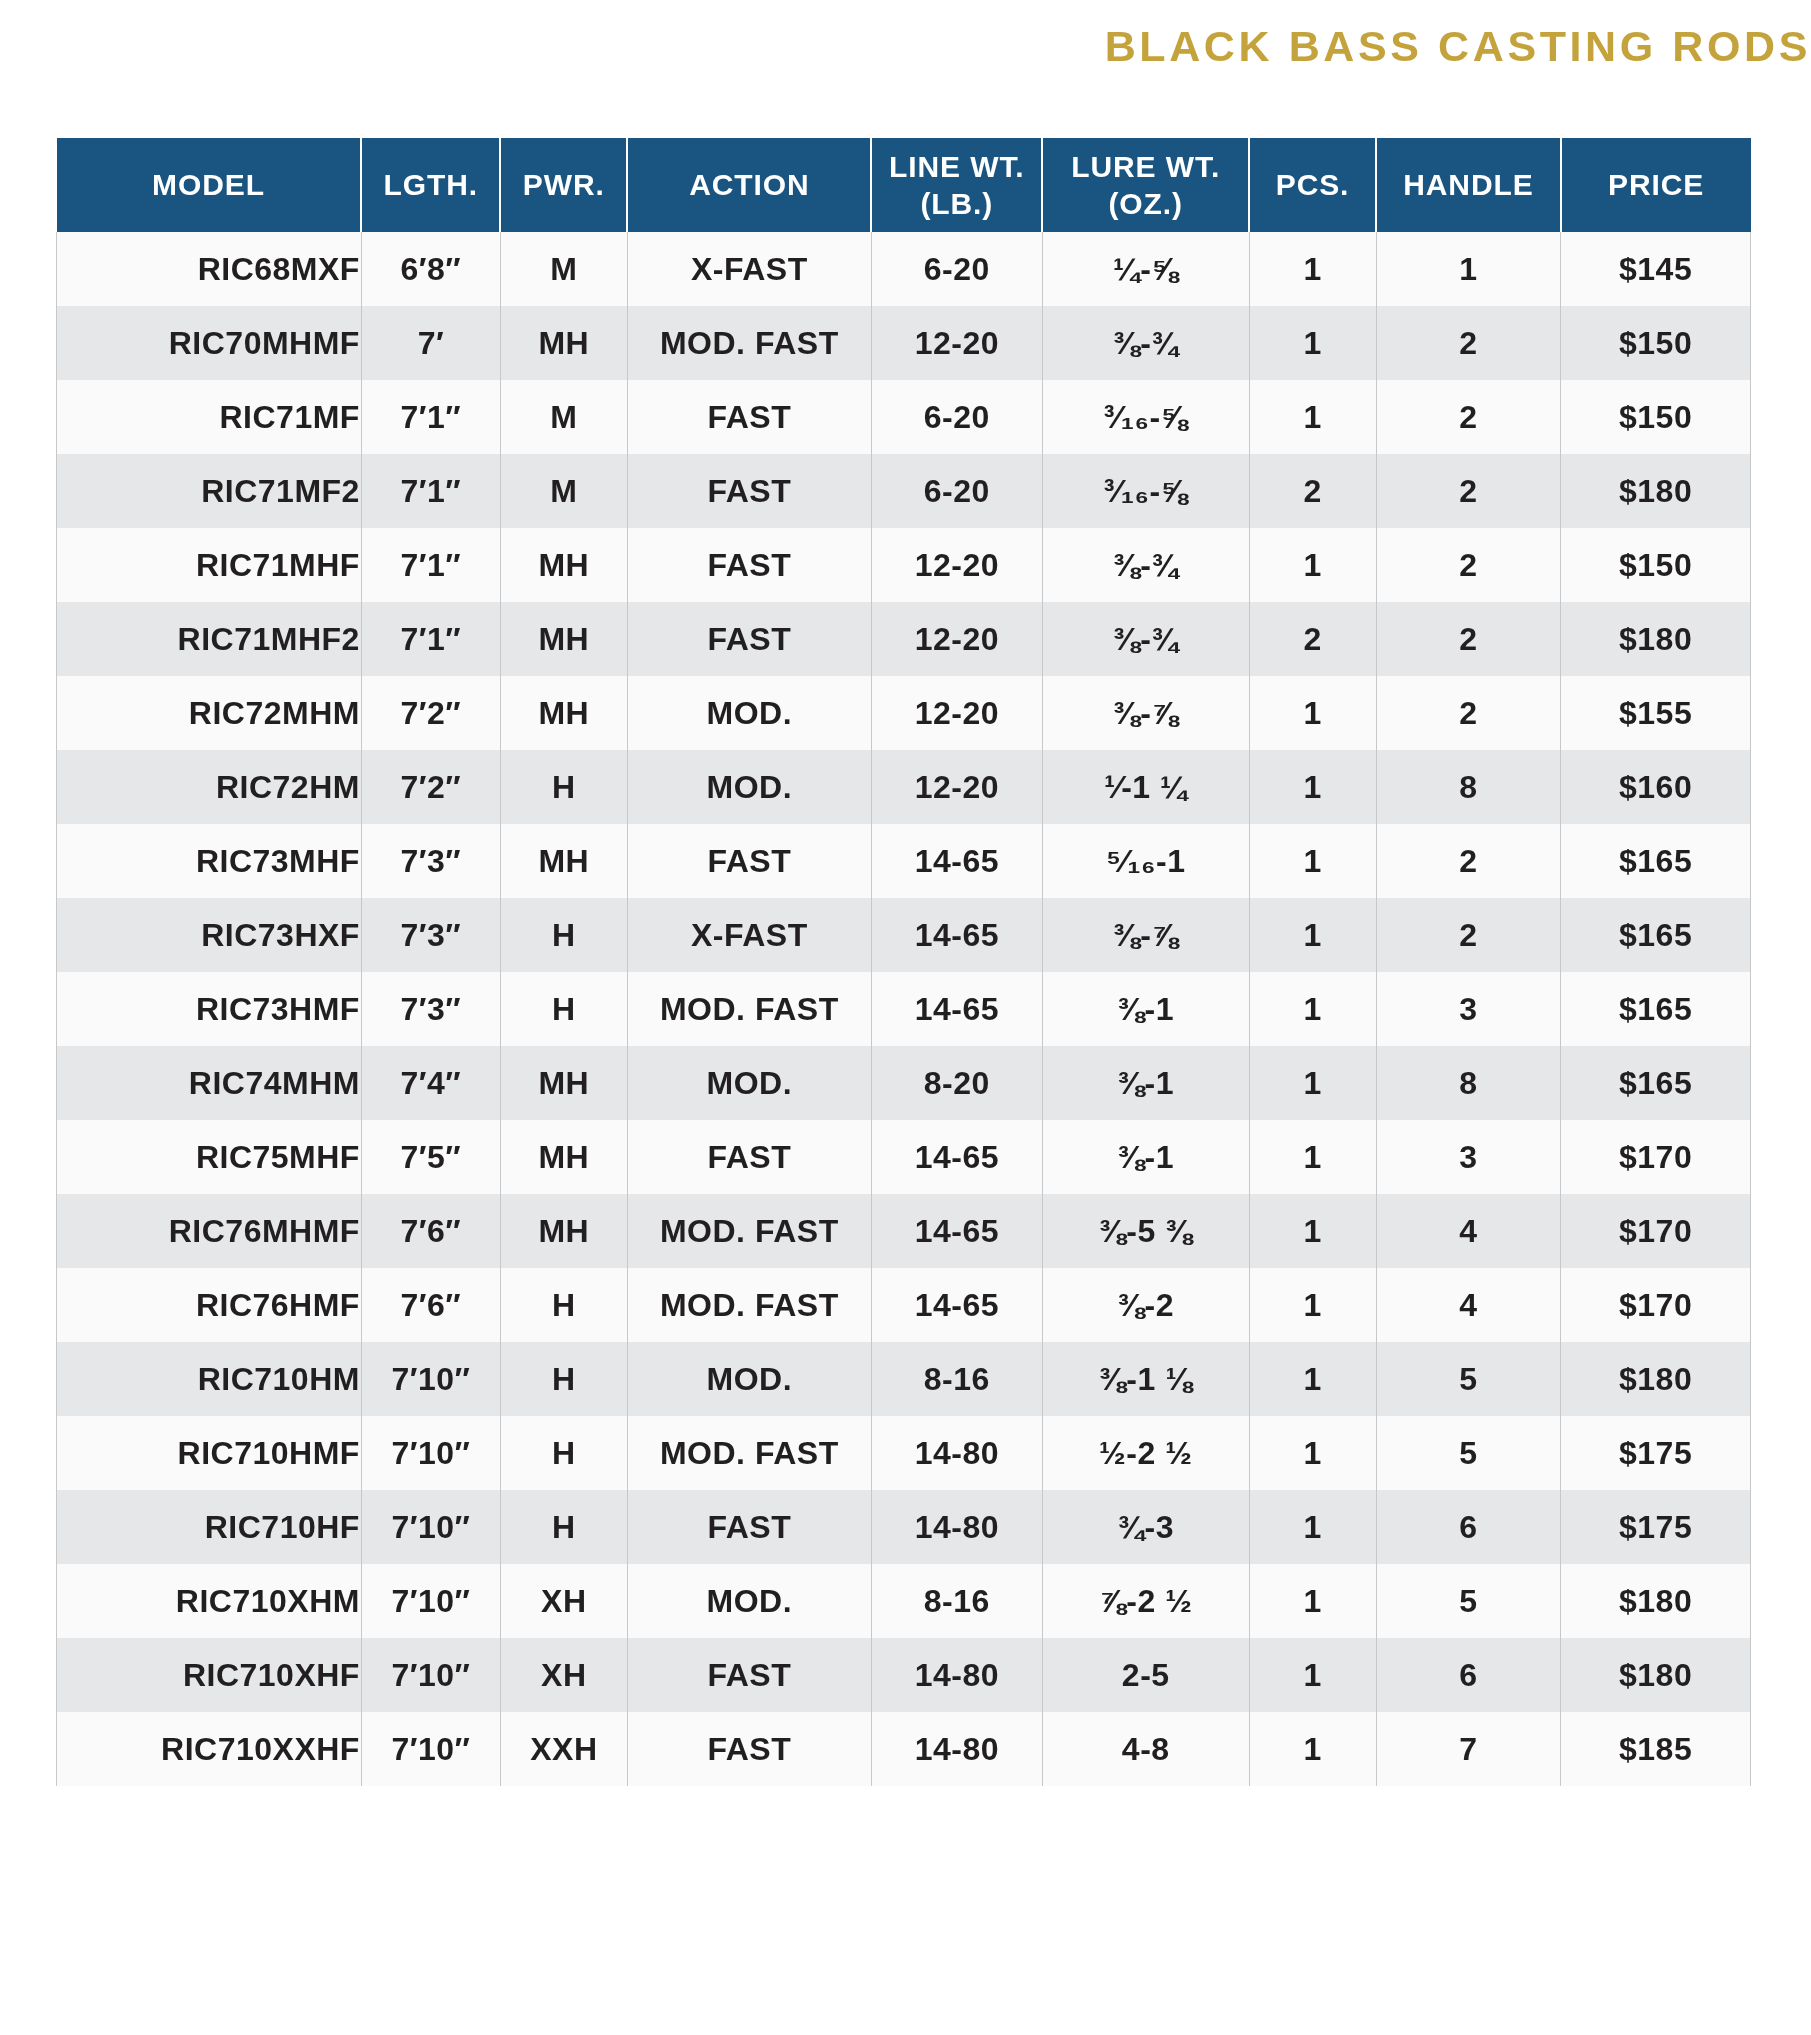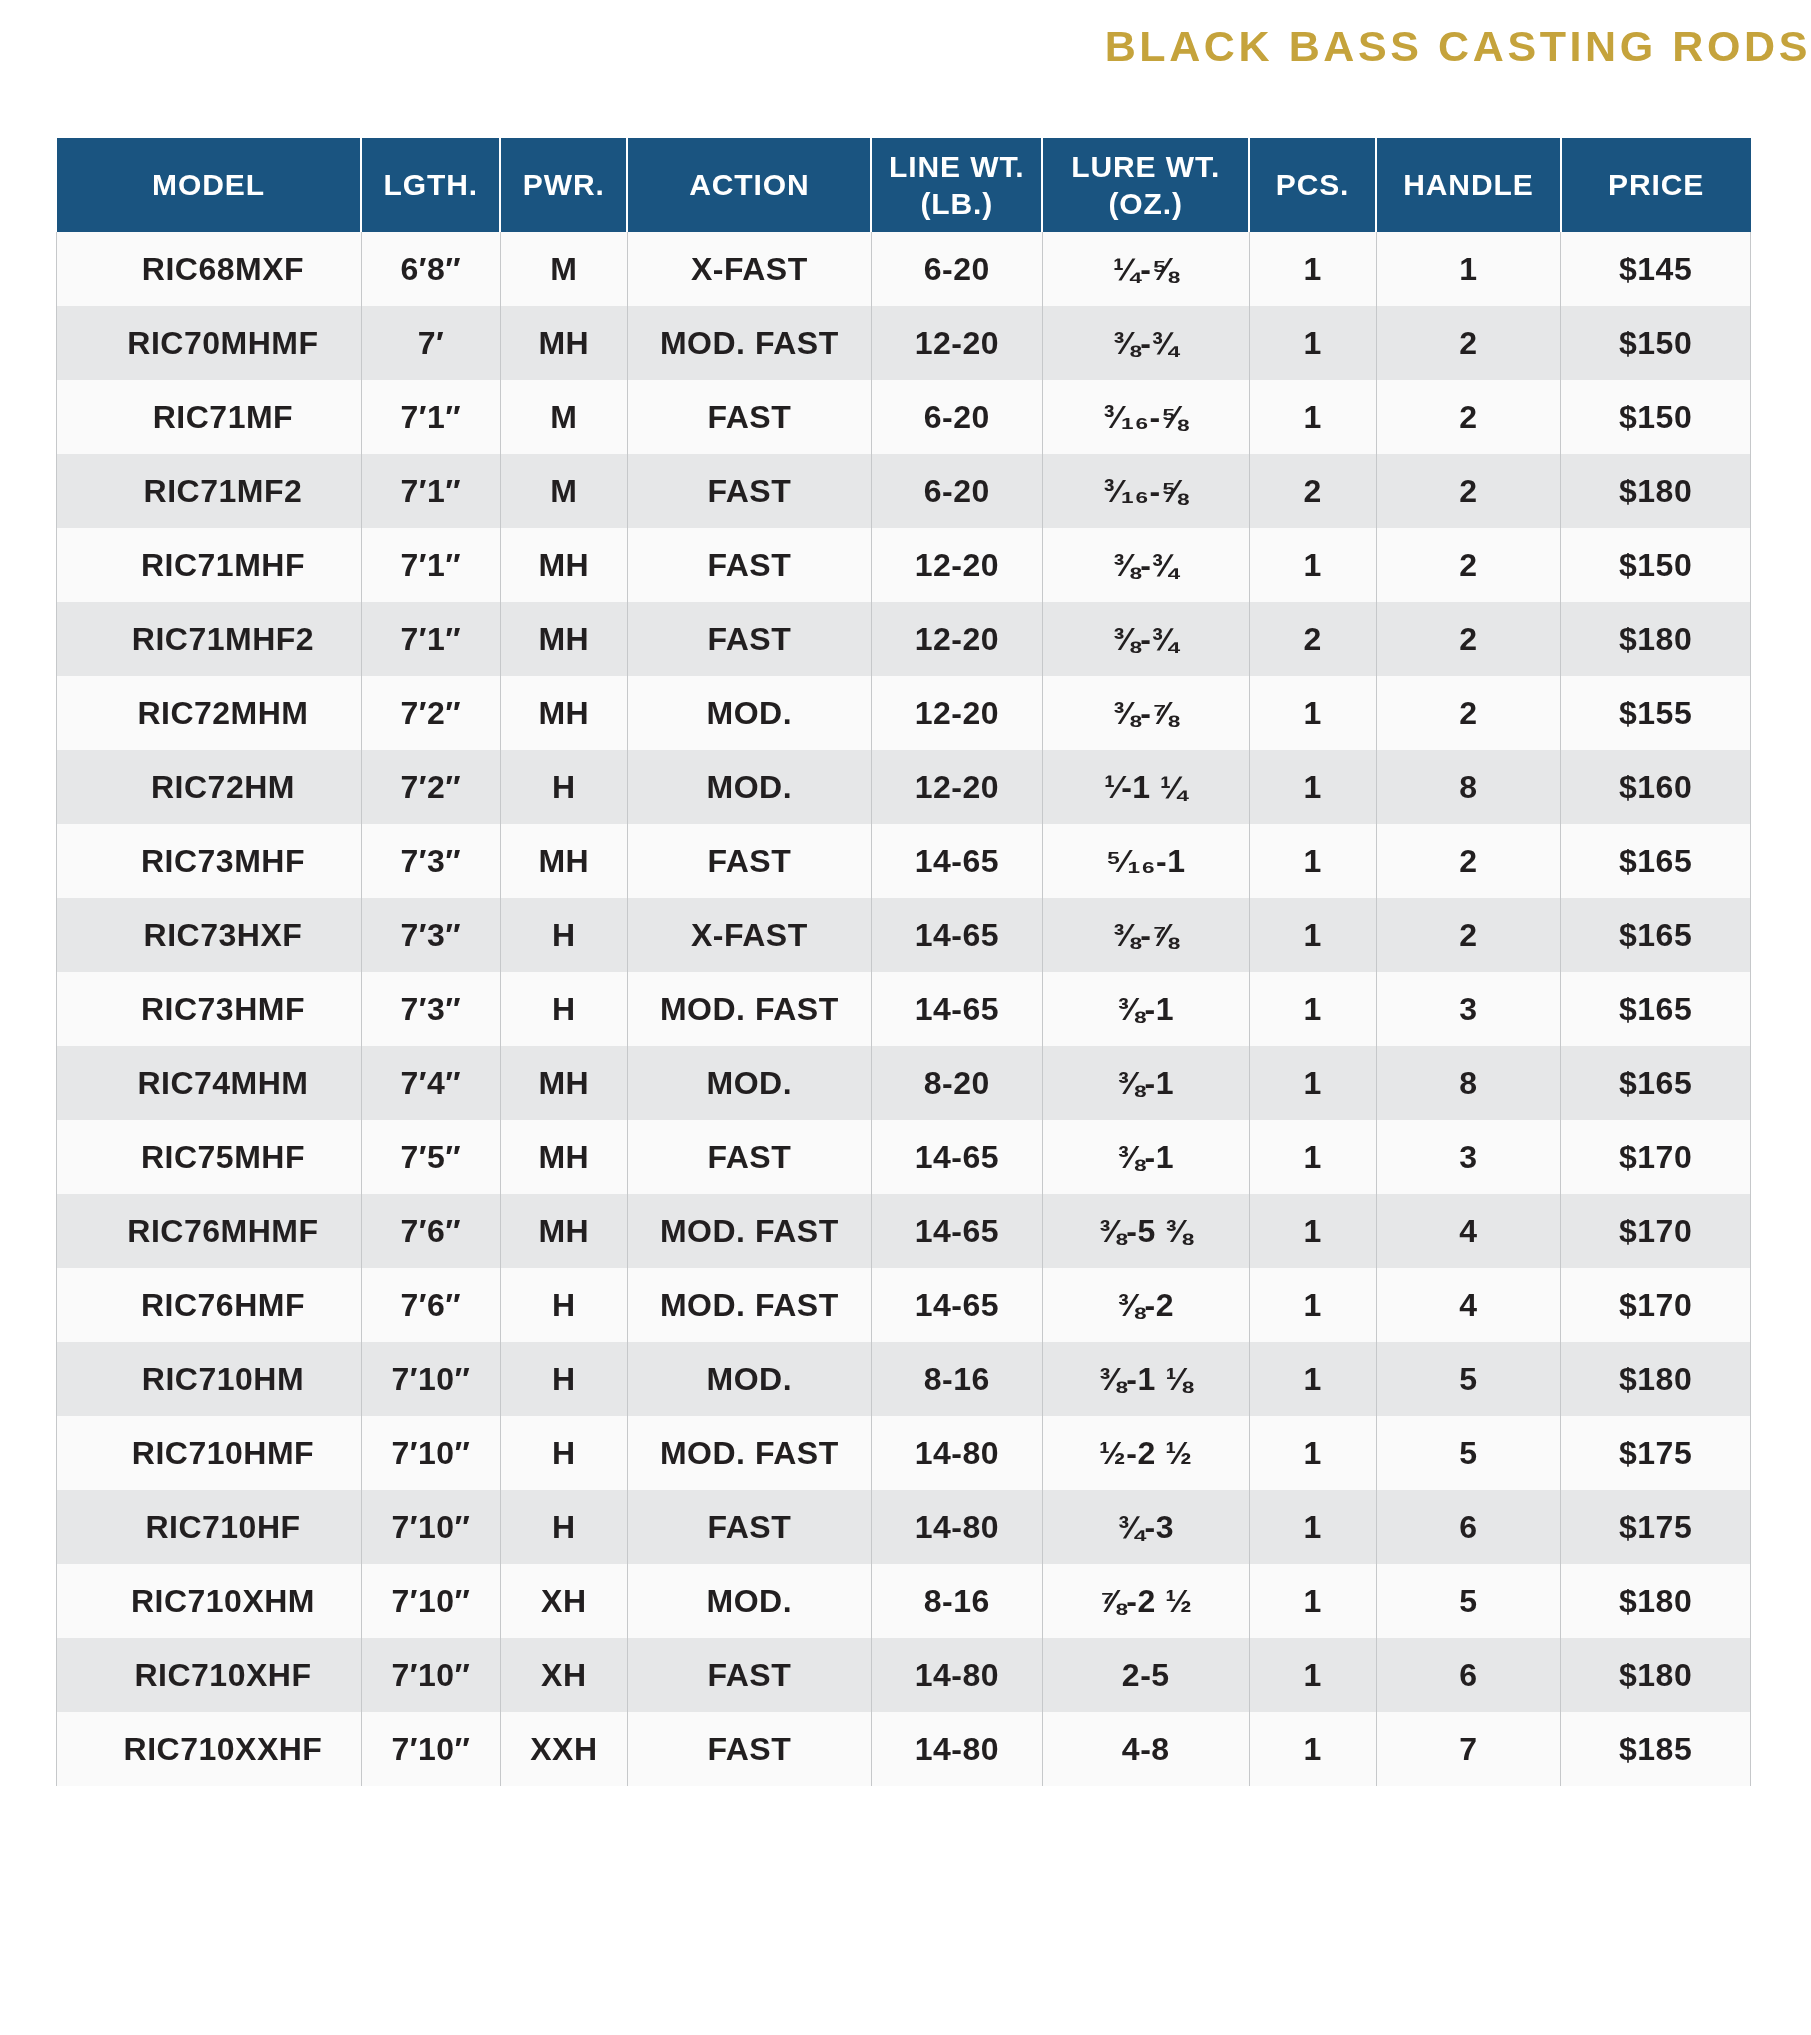--- a/index.html
+++ b/index.html
@@ -41,21 +41,21 @@
     height:72px;
     font-size:32px;font-weight:700;
     letter-spacing:0.5px;
     text-align:center;vertical-align:middle;
     border-left:1.8px solid var(--grid-line,#c6c8ca);
   }
   tbody td:first-child{border-left:0.9px solid var(--grid-line,#c6c8ca)}
   tbody td:last-child{border-right:0.9px solid var(--grid-line,#c6c8ca)}
   tbody tr:nth-child(odd){background:var(--row-odd,#fafafa)}
   tbody tr:nth-child(even){background:var(--row-even,#e6e7e8)}
-  td.c-model{text-align:center;padding-left:29px}
+  td.c-model{text-align:right;padding-left:29px}
 </style>
 </head>
 <body>
 
 <div class="page-title">BLACK BASS CASTING RODS</div>
 
 <div class="tbl-wrap">
   <table>
     <colgroup>
       <col style="width:18%">

